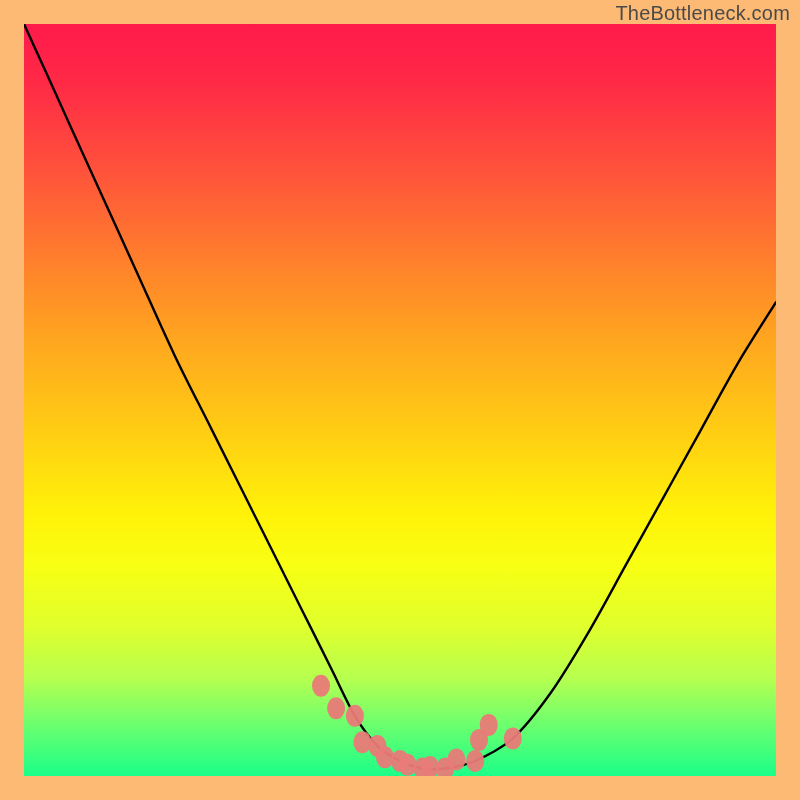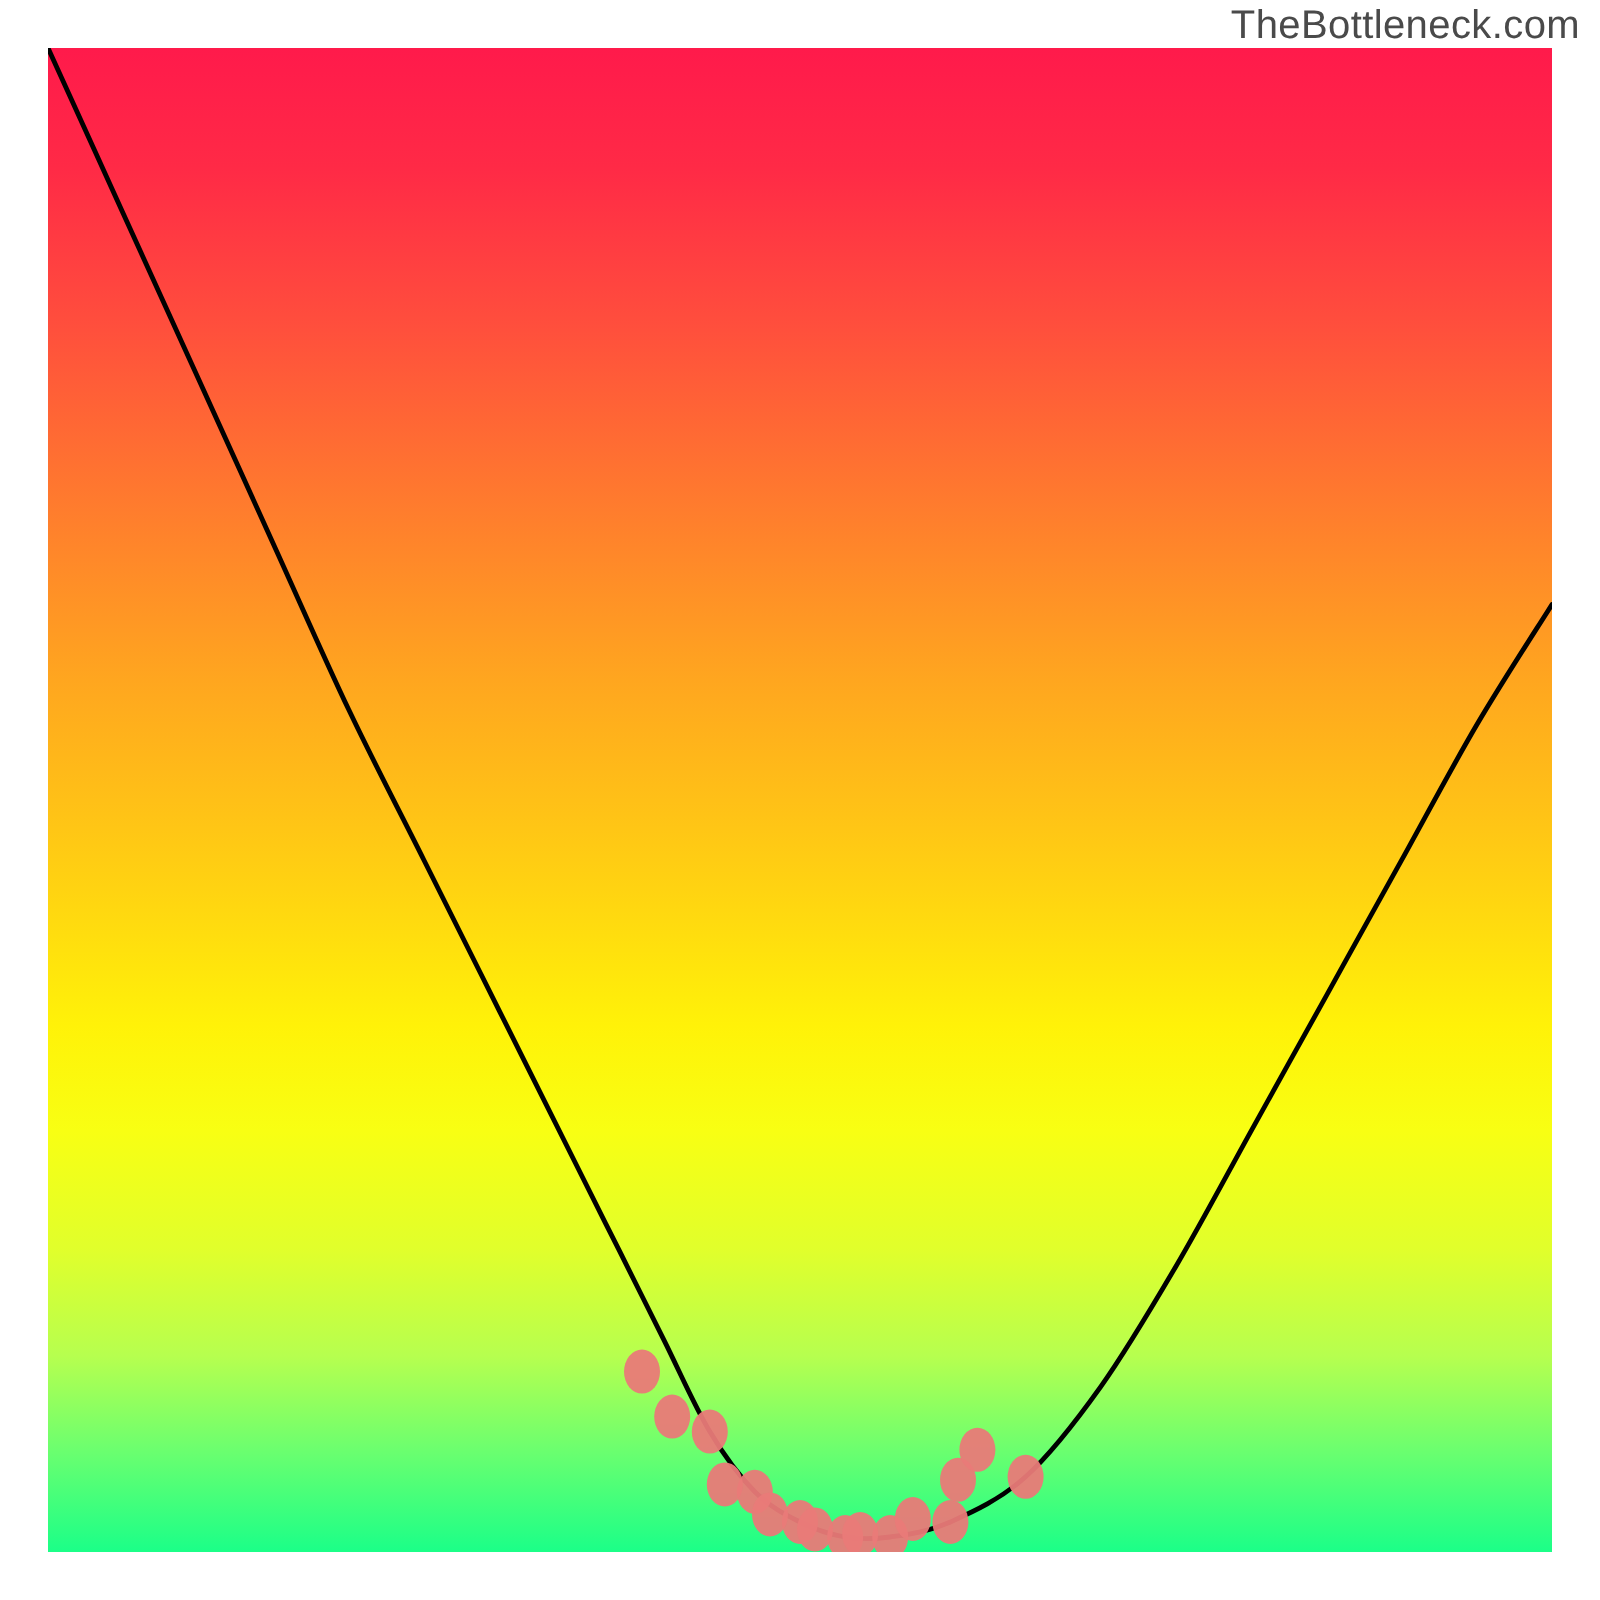--- a/index.html
+++ b/index.html
@@ -10,21 +10,21 @@
     overflow: hidden;
     background: #000;
     font-family: Arial, Helvetica, sans-serif;
   }
   .frame {
     position: absolute;
     left: 0;
     top: 0;
     width: 800px;
     height: 800px;
-    background: #ffffff;
+    background: #fdba74;
   }
   .plot-area {
     position: absolute;
     left: 24px;
     top: 24px;
     width: 752px;
     height: 752px;
     
     background: linear-gradient(to bottom,
       #ff1a4b 0%,

